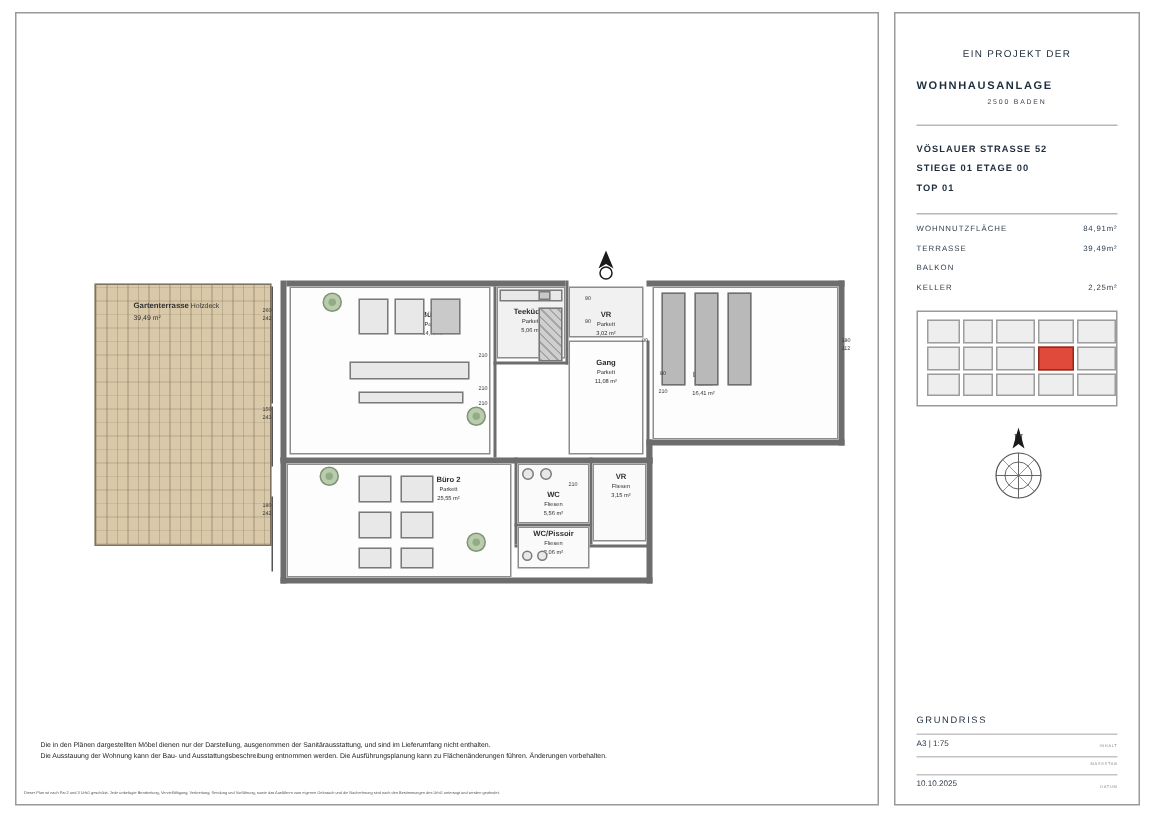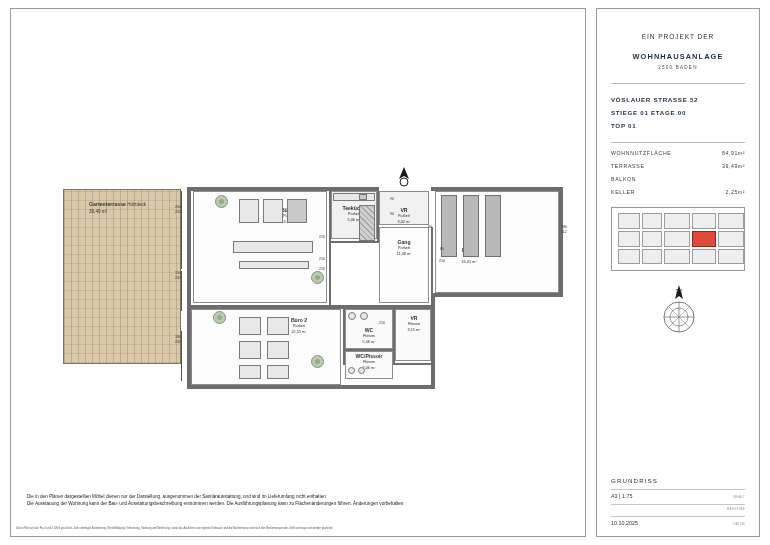--- a/index.html
+++ b/index.html
@@ -54,21 +54,21 @@
 
   
   .info{position:absolute;left:596px;top:8px;width:164px;height:529px;border:1px solid #9a9a9a;background:#fff;box-sizing:border-box;padding:0;}
   .info-inner{padding:14px 14px 10px 14px;}
   .eintitle{text-align:center;font-size:6.6px;letter-spacing:.9px;color:#1f2d3d;margin-top:10px;}
   .logo{margin:12px auto 0;width:100%;text-align:center;}
   .logo-mark{font-family:"Liberation Serif",serif;font-size:20px;color:#233a52;letter-spacing:-1px;line-height:1;}
   .logo-name{font-family:"Liberation Serif",serif;font-size:10.5px;letter-spacing:1.2px;color:#233a52;margin-top:5px;}
   .logo-sub{font-family:"Liberation Serif",serif;font-size:6.5px;letter-spacing:1.6px;color:#233a52;margin-top:3px;}
   .divider{height:1px;background:#b7b7b7;margin:13px 0 0;}
-  .hl{text-align:center;font-size:7.4px;letter-spacing:1.1px;color:#1f2d3d;margin-top:12px;font-weight:bold;}
+  .hl{text-align:left;font-size:7.4px;letter-spacing:1.1px;color:#1f2d3d;margin-top:12px;font-weight:bold;}
   .hl-sub{text-align:center;font-size:4.6px;letter-spacing:1.2px;color:#3a4a5c;margin-top:4px;}
   .addr{font-size:6.2px;letter-spacing:.7px;color:#1f2d3d;font-weight:bold;margin-top:3px;}
   .addr.row2{margin-top:6px;}
   .kv{display:flex;justify-content:space-between;font-size:5.2px;letter-spacing:.55px;color:#33414f;margin-top:7px;}
   .kv .k{letter-spacing:.7px;}
   .kv .v{font-variant-numeric:tabular-nums;}
   .mini{position:relative;margin-top:12px;height:62px;border:1px solid #9a9a9a;background:#fff;overflow:hidden;}
   .mini-cell{position:absolute;background:#eee;border:.7px solid #9d9d9d;box-sizing:border-box;}
   .mini-hi{position:absolute;background:#e04a3a;border:.7px solid #8f2a1e;box-sizing:border-box;}
   .compass{margin-top:10px;height:56px;position:relative;}

